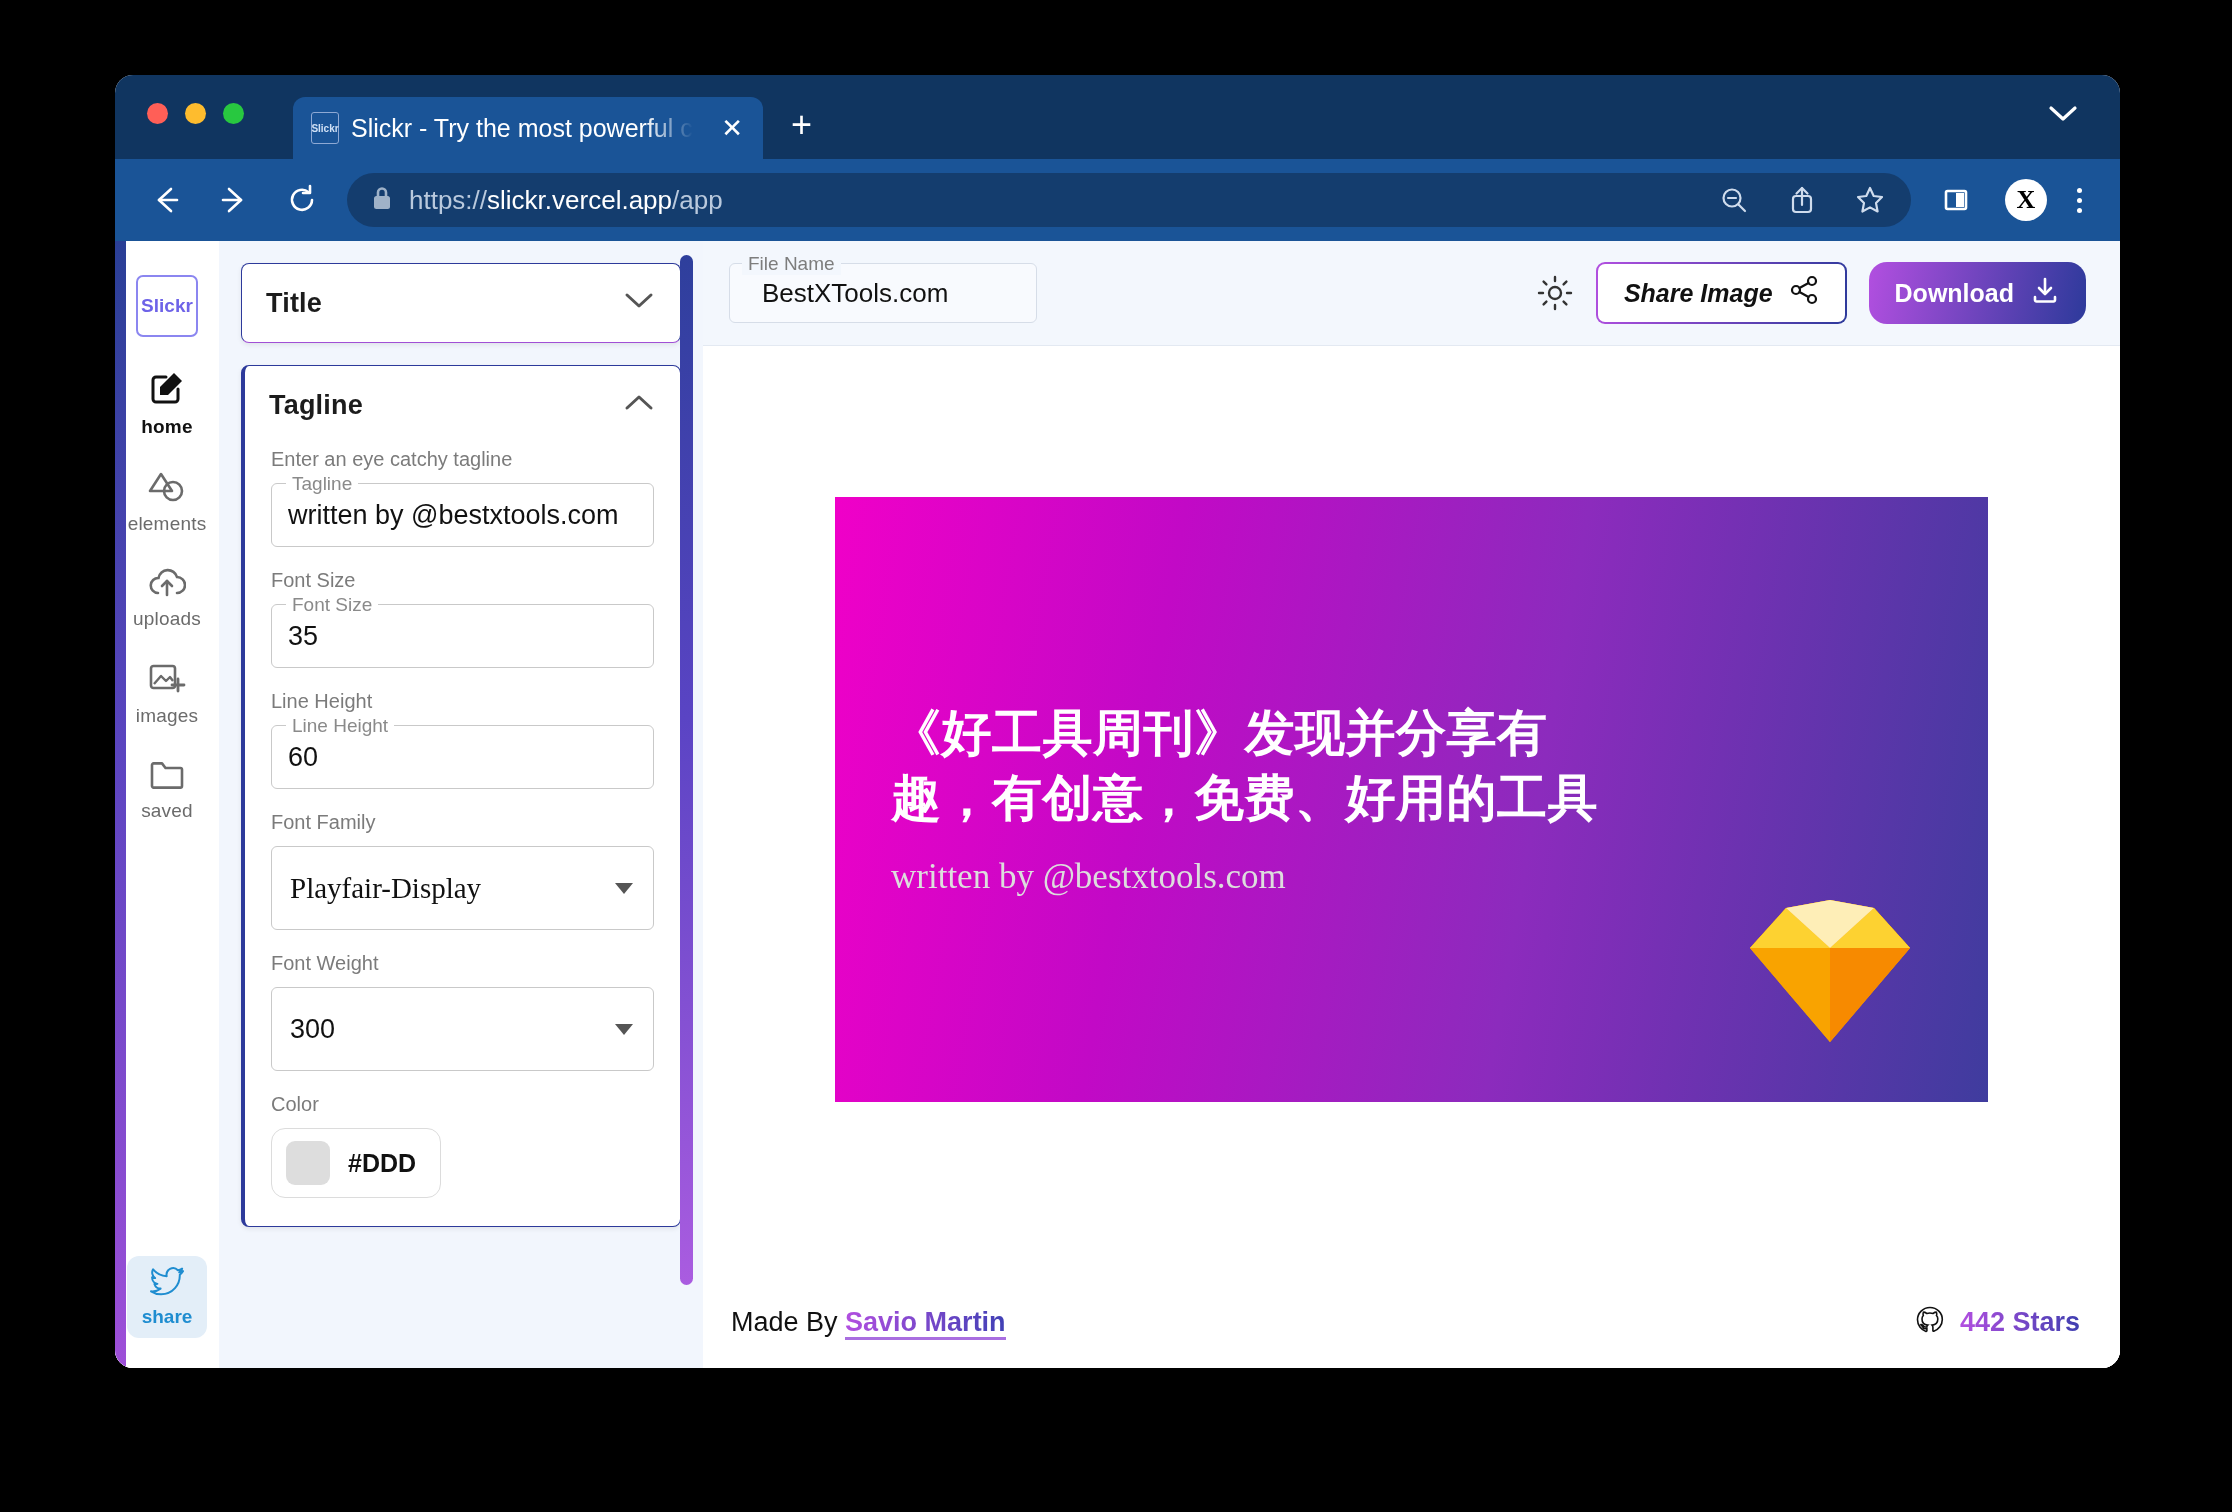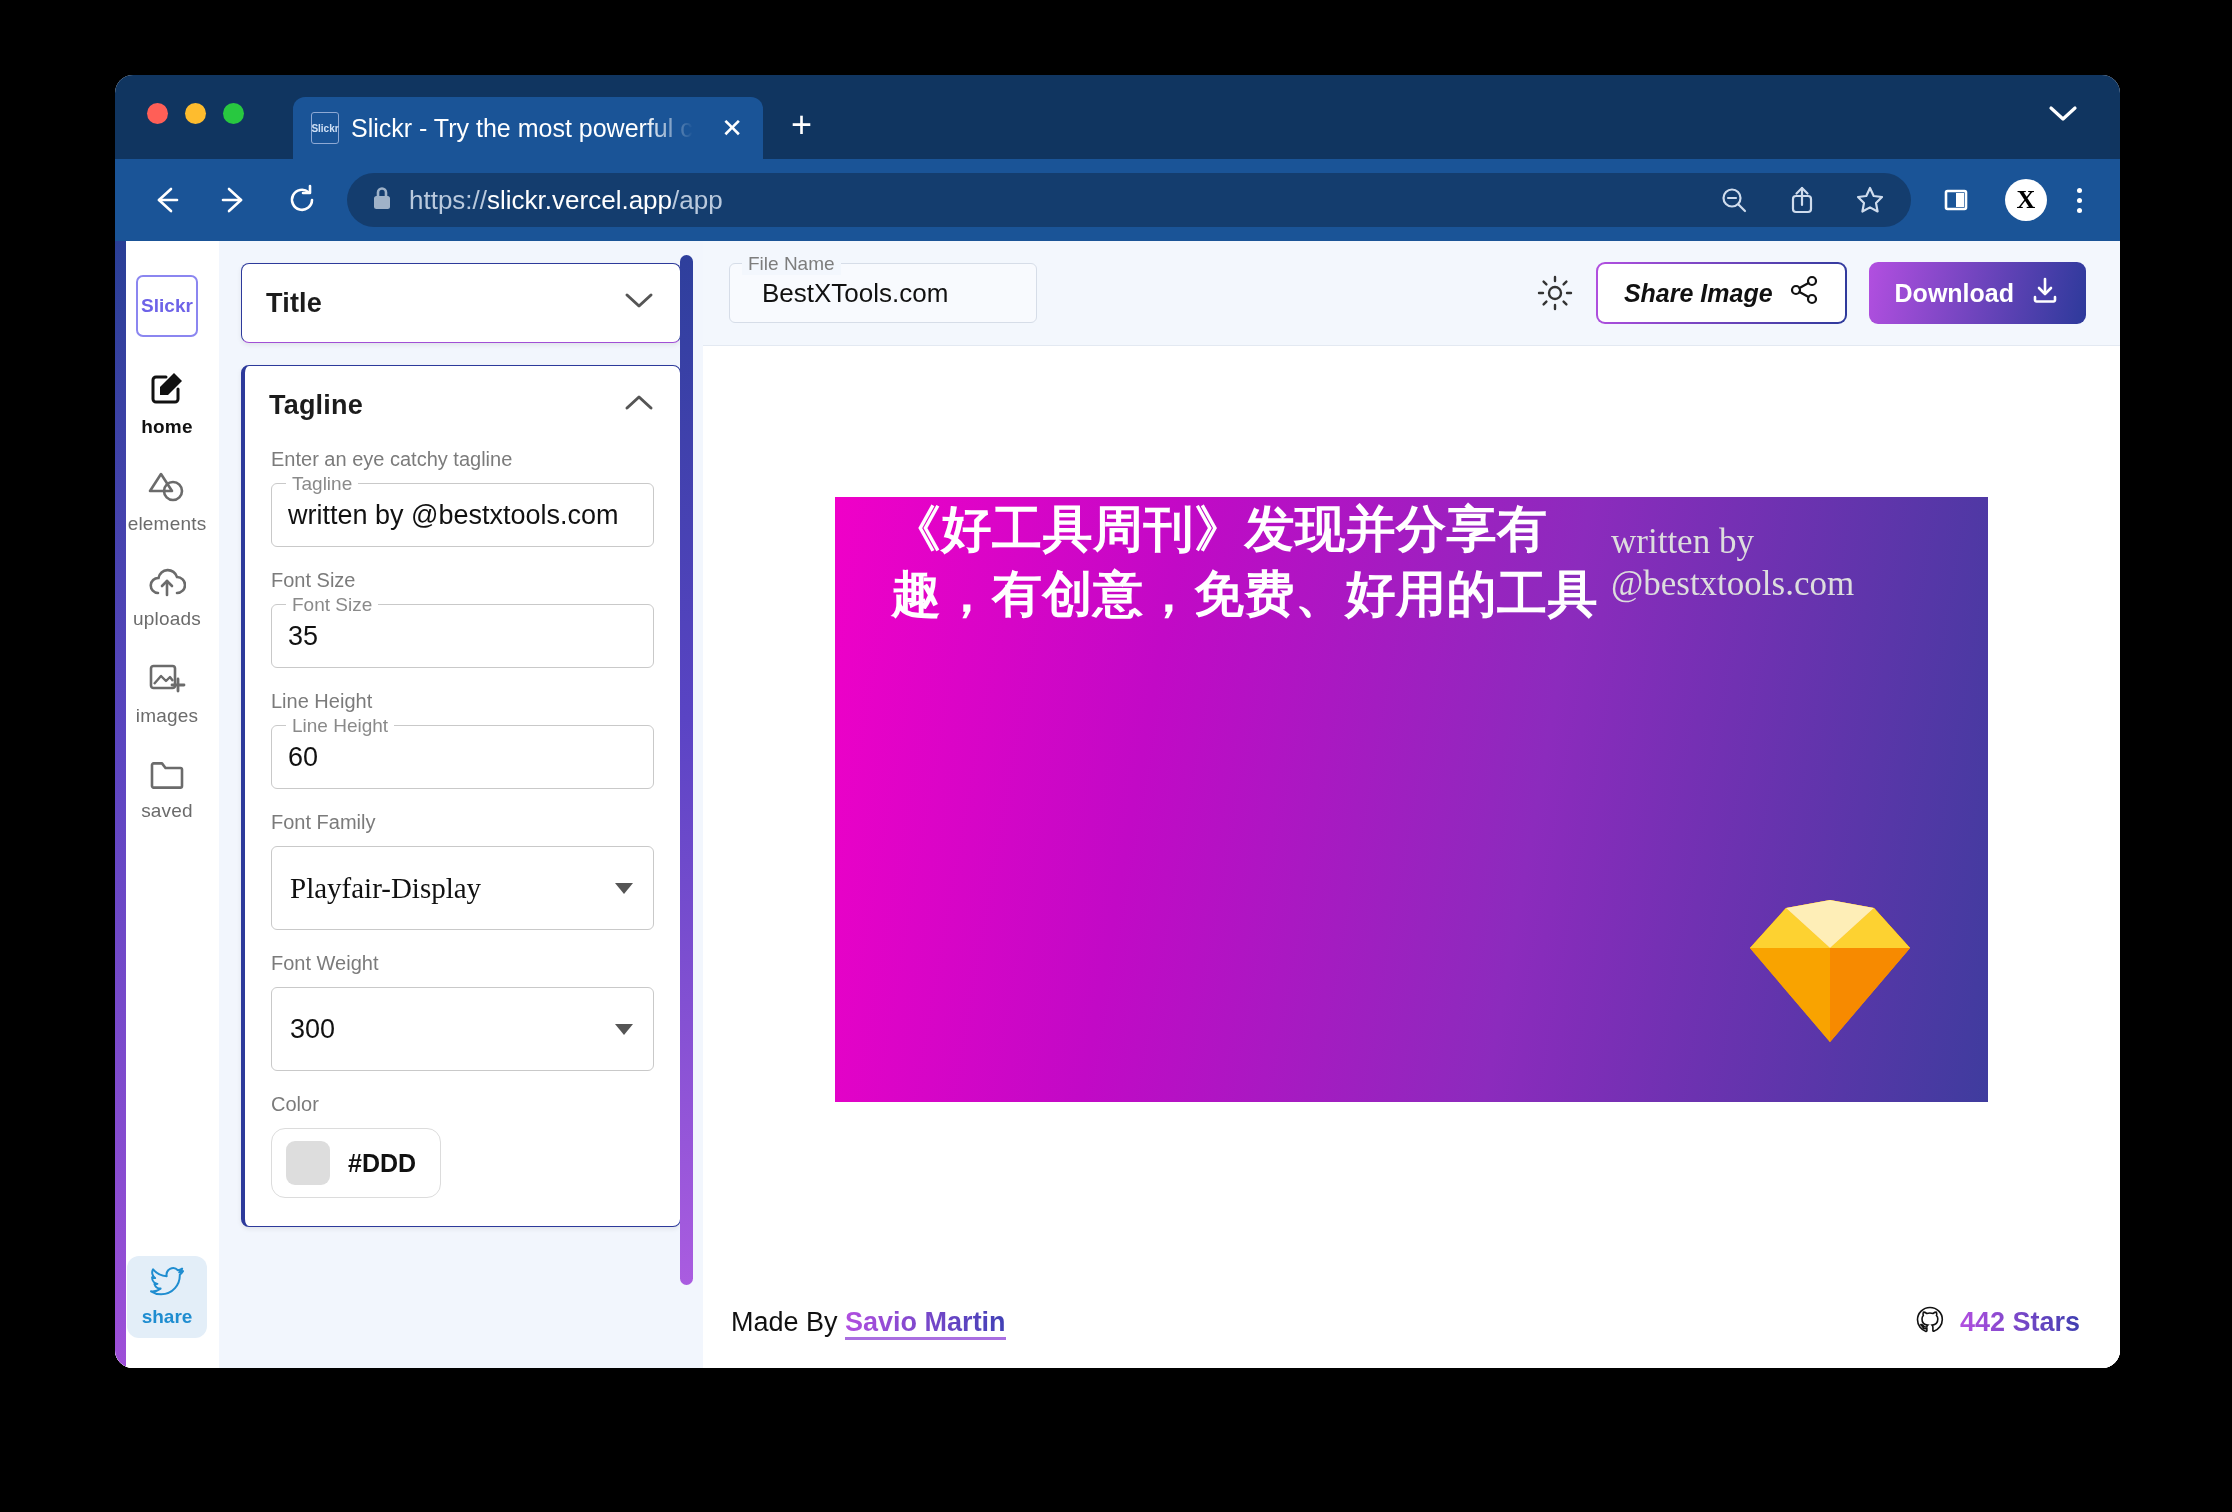--- a/index.html
+++ b/index.html
@@ -289,39 +289,39 @@
     background:
       linear-gradient(#fff,#fff) padding-box,
       linear-gradient(100deg,#b24fe0,#2d3a9b) border-box;
     display: flex; align-items: center; gap: 16px;
     font-size: 25px; font-weight: 700; color: #111;
     cursor: pointer;
     font-style: italic;
   }
   .download-btn {
     height: 62px; padding: 0 26px;
-    border-radius: 9px;
+    border-radius: 18px;
     background: linear-gradient(100deg,#b24fe0 0%, #2d3a9b 100%);
     display: flex; align-items: center; gap: 16px;
     font-size: 25px; font-weight: 700; color: #fff;
     cursor: pointer;
     border: none;
   }
 
   .canvas-wrap {
     flex: 1 1 auto;
     display: flex; align-items: center; justify-content: center;
     background: #fff;
     padding-bottom: 24px;
   }
   .canvas {
     width: 1153px; height: 605px;
     background: linear-gradient(100deg, #f000c8 0%, #c209c6 28%, #8c2bbd 60%, #3f3c9e 100%);
     position: relative;
-    display: flex; flex-direction: row; justify-content: center;
+    display: flex; flex-direction: column; justify-content: center;
     padding: 0 56px;
     overflow: hidden;
   }
   .canvas-title {
     color: #fff;
     font-size: 50px;
     font-weight: 700;
     line-height: 1.31;
     letter-spacing: .5px;
     max-width: 720px;

